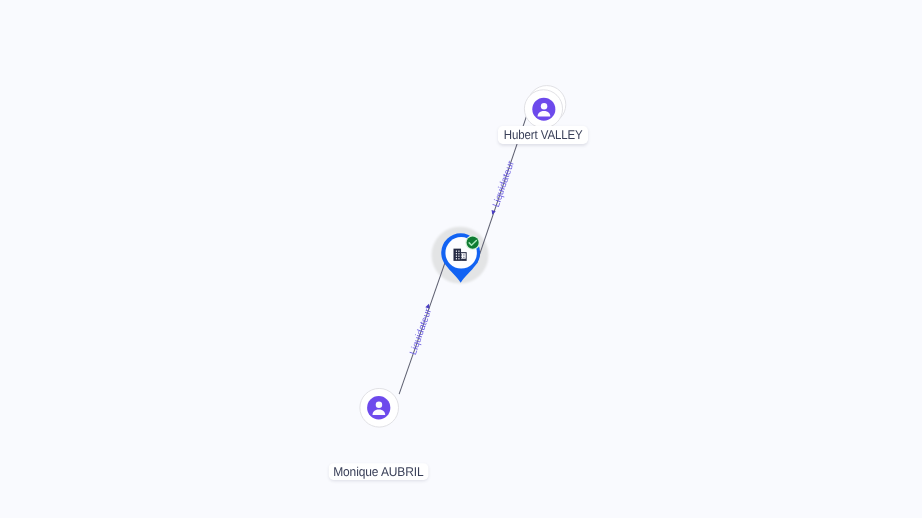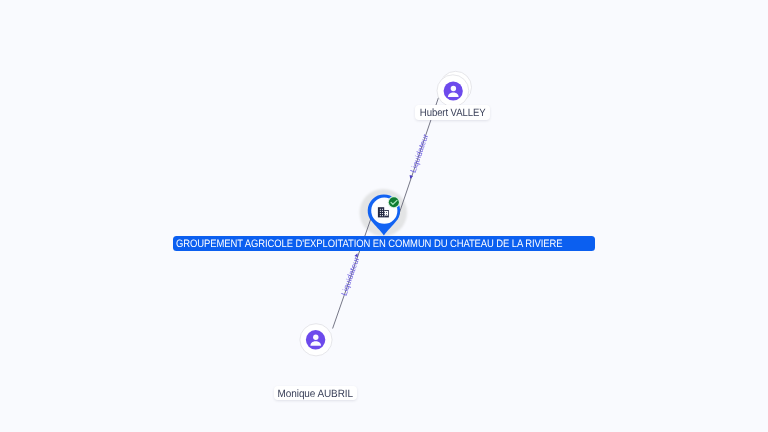--- a/index.html
+++ b/index.html
@@ -63,26 +63,20 @@
         <rect x="386.2" y="212.0" width="0.8" height="0.95"></rect>
         <rect x="384.1" y="214.0" width="0.8" height="0.8"></rect>
         <rect x="386.2" y="214.0" width="0.8" height="0.8"></rect>
       </g>
     </g>
     <circle cx="393.85" cy="202.2" r="6.1" fill="#d8f1de"></circle>
     <circle cx="393.85" cy="202.2" r="5.05" fill="#0f7c33"></circle>
     <path d="M391.0 202.4 L392.9 204.3 L397.0 200.4" stroke="#a8e6bb" stroke-width="1.2" fill="none" stroke-linecap="round" stroke-linejoin="round"></path>
   </svg>
 
-  <div class="chip" style="left:172.8px;top:236px;width:422.3px;height:15.2px;background:#0b5ff0;
-              border-radius:3.5px;padding:0;overflow:hidden;">
-    <span style="color:#fff;font-size:10.8px;letter-spacing:-0.1px;margin-left:3.6px;
-                 white-space:nowrap;line-height:15.2px;display:inline-block;position:relative;top:1.2px;
-                 transform:scaleX(0.8757);transform-origin:left center;">GROUPEMENT AGRICOLE D'EXPLOITATION EN COMMUN DU CHATEAU DE LA RIVIERE</span>
-  </div>
 
   <svg class="layer" viewBox="0 0 768 432">
     <circle cx="455.6" cy="87.2" r="15.9" fill="#ffffff" stroke="#e0e0e4" stroke-width="0.8"></circle>
     <circle cx="452.9" cy="90.7" r="15.9" fill="#ffffff" stroke="#e0e0e4" stroke-width="0.8"></circle>
     <circle cx="453.2" cy="91" r="9.6" fill="#6d4aec"></circle>
     <g fill="#fbfaff">
       <ellipse cx="453.4" cy="88.5" rx="2.7" ry="2.75"></ellipse>
       <path d="M453.3 92.4 c-3.7 0 -5.3 2.2 -5.3 4.6 h10.6 c0 -2.4 -1.6 -4.6 -5.3 -4.6 z"></path>
     </g>
   </svg>

